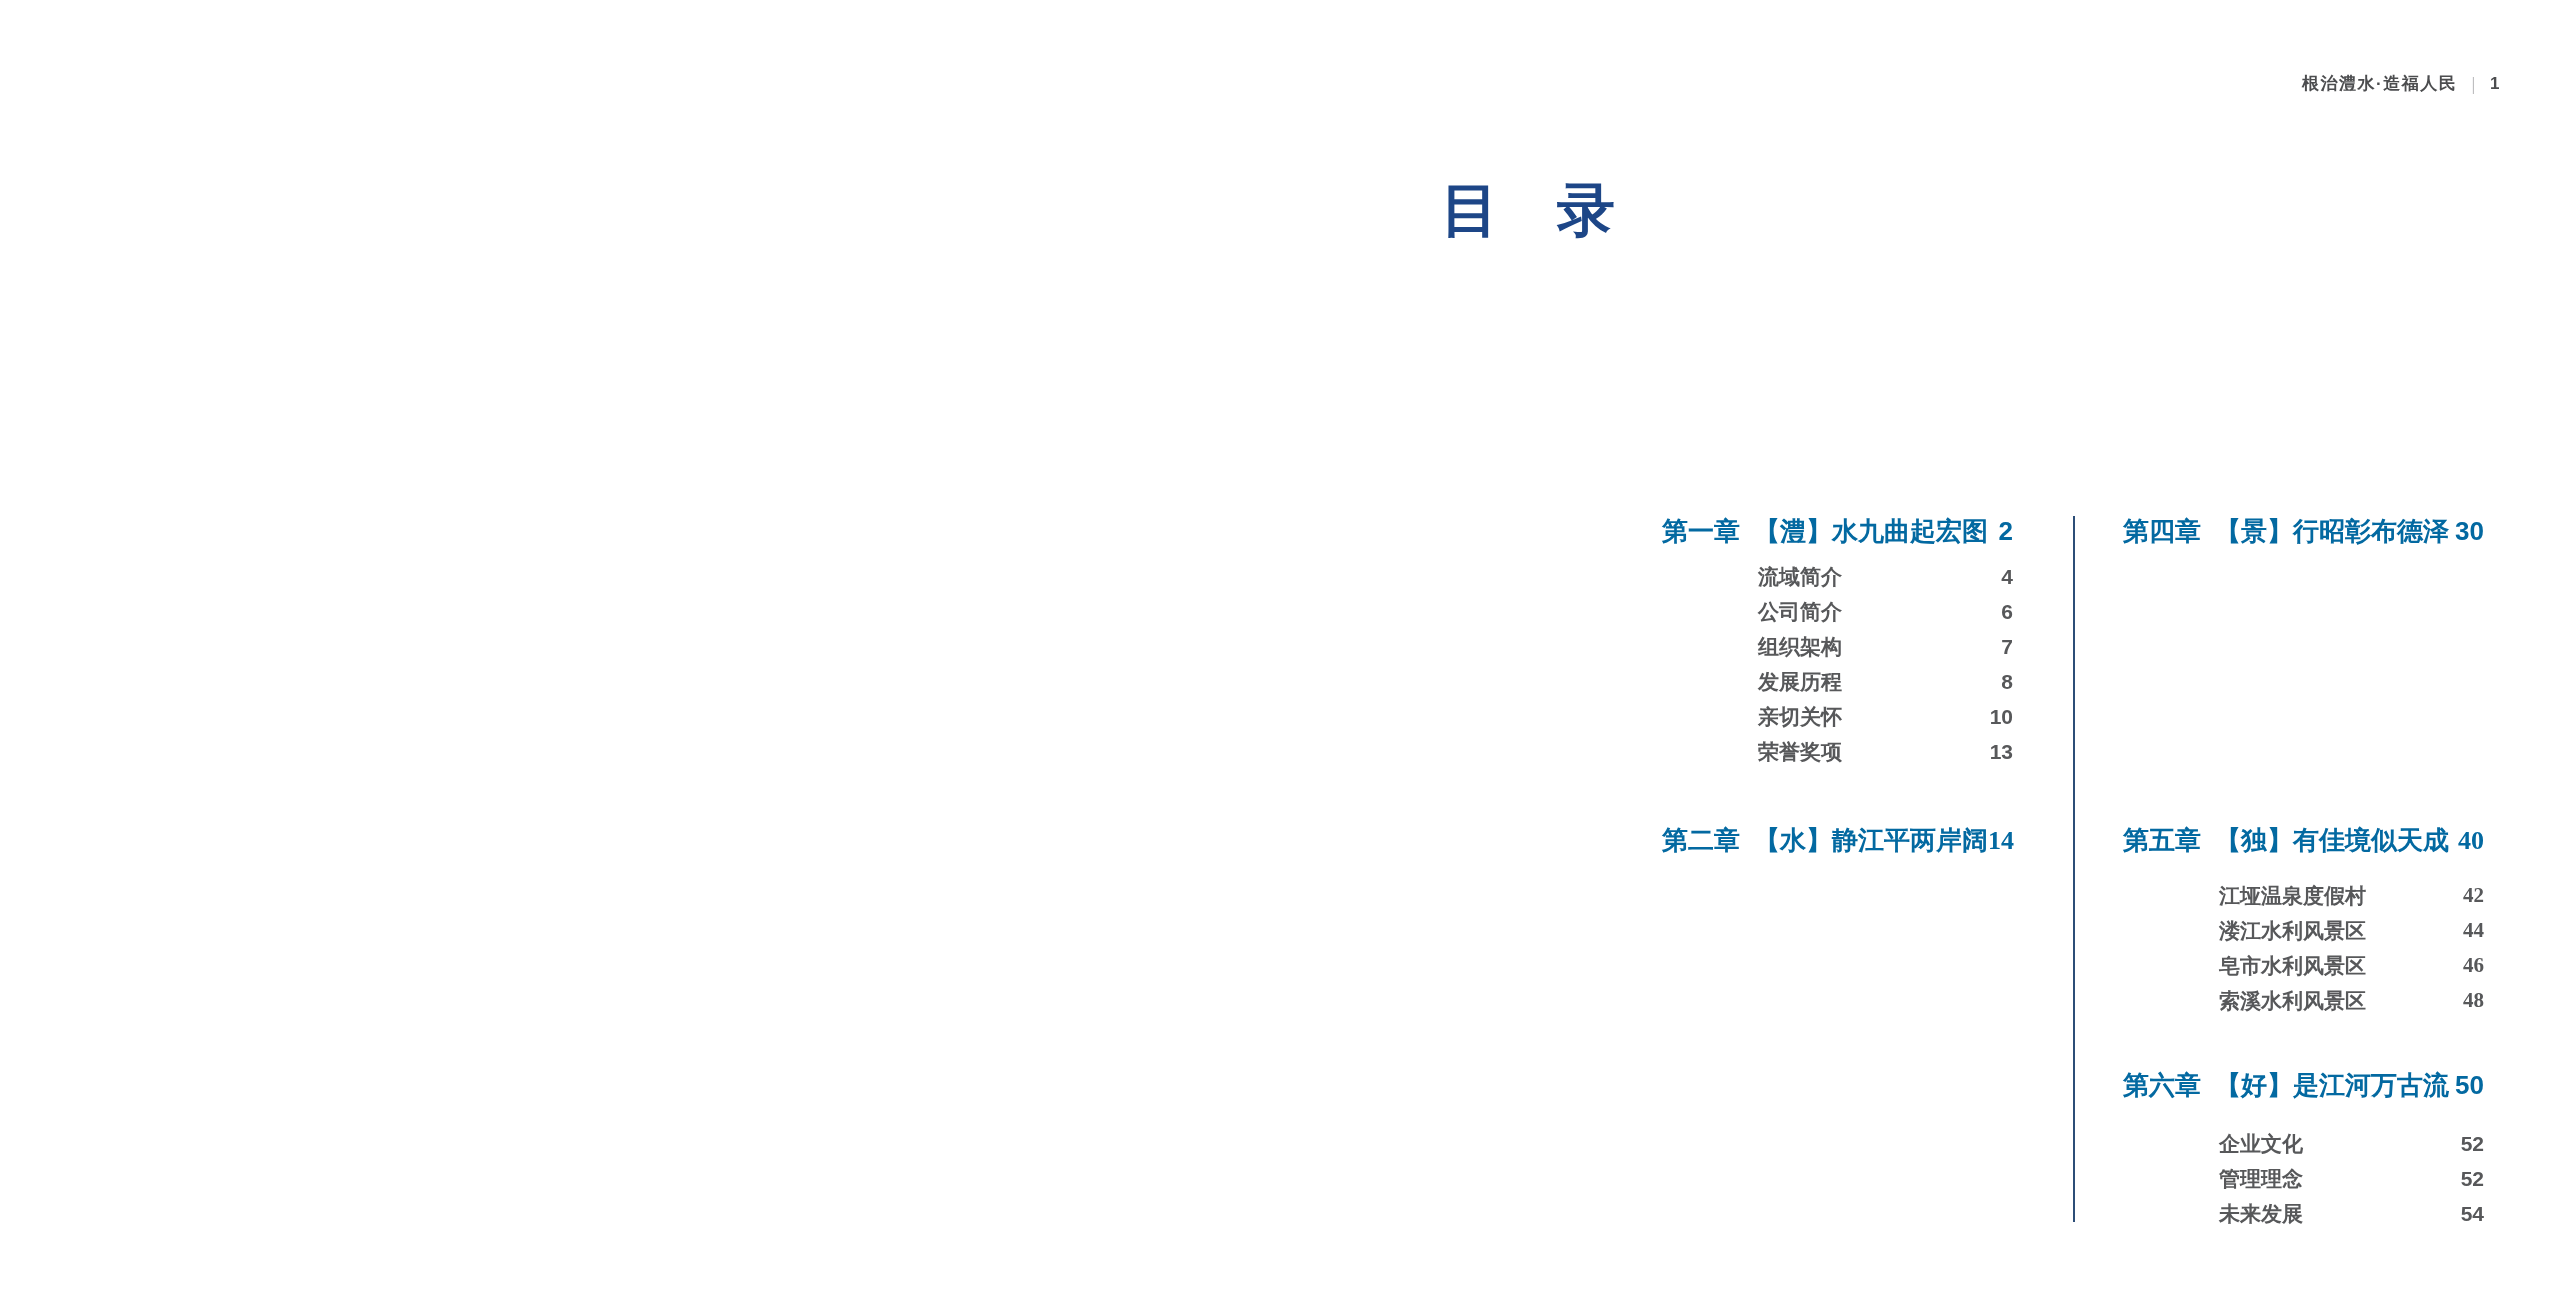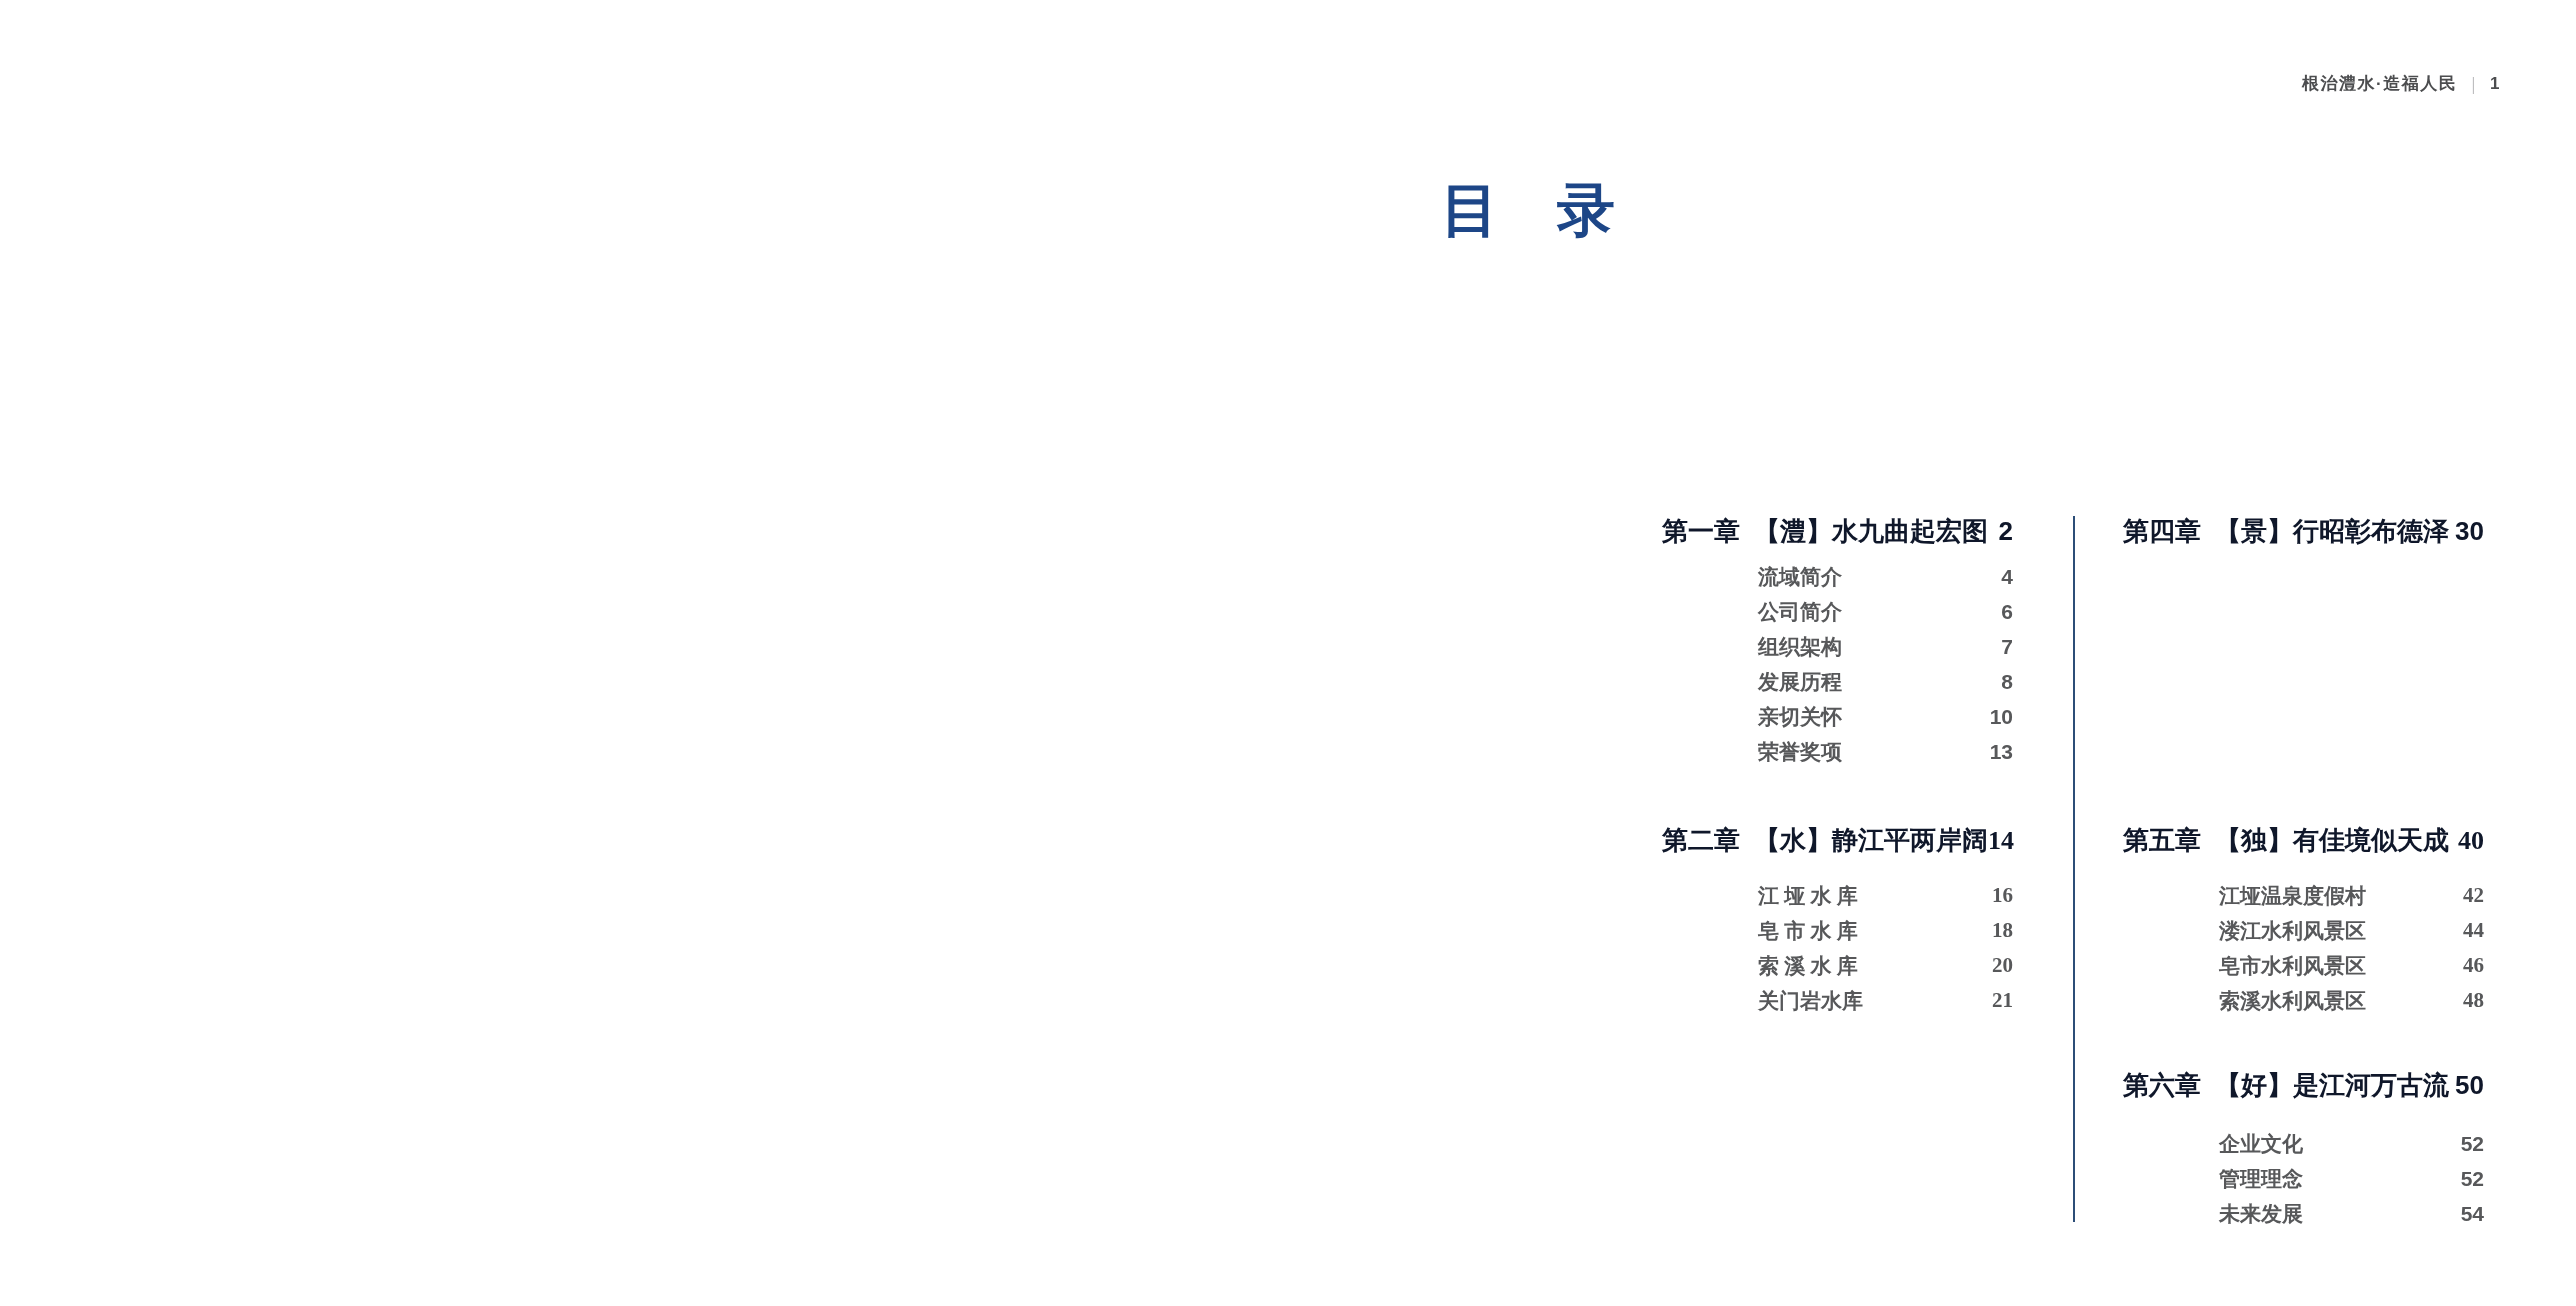--- a/index.html
+++ b/index.html
@@ -76,21 +76,21 @@
   .chapter.row1 { top: 309px; font-family: Liberation Serif, serif; }
   .chapter.row2 { top: 554px; }
 
   .chap-head {
     display: flex;
     align-items: baseline;
     height: 31px;
     line-height: 31px;
     font-size: 26px;
     font-weight: bold;
-    color: #0f172a;
+    color: #0369a1;
     white-space: nowrap;
     cursor: pointer;
   }
   .chap-label { margin-right: 14px; }
   .chap-num   { margin-left: auto; }
 
   .items {
     list-style: none;
     margin: 0;
     padding: 0;
@@ -166,41 +166,20 @@
   </li>
 </ul>
   </section>
 
   <section class="chapter row1">
     <div class="chap-head">
       <span class="chap-label">第二章</span>
       <span class="chap-title">【水】静江平两岸阔</span>
       <span class="chap-num">14</span>
     </div>
-    <ul class="items">
-  <li class="item">
-    <span class="item-text">江 垭 水 库</span>
-    <span class="item-num">16</span>
-  </li>
-
-  <li class="item">
-    <span class="item-text">皂 市 水 库</span>
-    <span class="item-num">18</span>
-  </li>
-
-  <li class="item">
-    <span class="item-text">索 溪 水 库</span>
-    <span class="item-num">20</span>
-  </li>
-
-  <li class="item">
-    <span class="item-text">关门岩水库</span>
-    <span class="item-num">21</span>
-  </li>
-</ul>
   </section>
 
 </div>
   <div class="col col-right">
   <section class="chapter row0">
     <div class="chap-head">
       <span class="chap-label">第四章</span>
       <span class="chap-title">【景】行昭彰布德泽</span>
       <span class="chap-num">30</span>
     </div>

